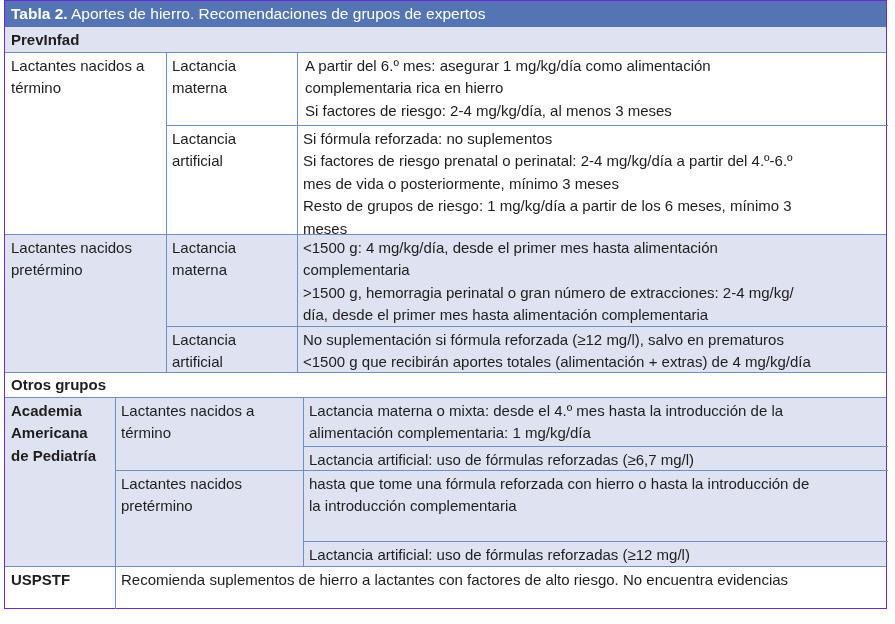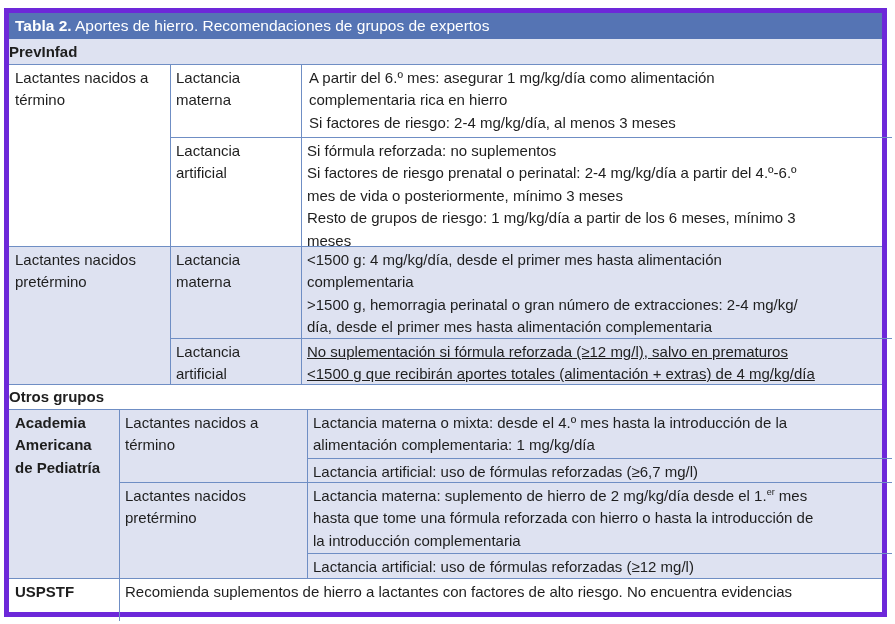--- a/index.html
+++ b/index.html
@@ -1,24 +1,24 @@
 <!DOCTYPE html>
 <html><head>
 <meta charset="utf-8">
 <style>
   html, body { margin: 0; padding: 0; background: #ffffff; }
   body { width: 895px; height: 624px; position: relative; overflow: hidden;
          font-family: "Liberation Sans", "DejaVu Sans", sans-serif; color: #1e1e1e; }
-  .tbl { position: absolute; left: 4px; top: 8px; width: 883px; height: 609px;
-         border: 5px solid #6d28d9; box-sizing: border-box; }
+  .tbl { position: absolute; left: 4px; top: 0; width: 883px; height: 609px;
+         border: 1px solid #6d28d9; box-sizing: border-box; }
   .title { position: absolute; left: 0; top: 0; width: 100%; height: 26px; background: #5574b4;
            color: #ffffff; font-size: 15.5px; line-height: 26px; padding-left: 6px; box-sizing: border-box; }
   .title b { font-weight: bold; }
   .sec { position: absolute; left: 0; width: 100%; box-sizing: border-box; font-weight: bold;
-         font-size: 15px; line-height: 23px; }
+         font-size: 15px; padding-left: 6px; line-height: 23px; }
   .cell { position: absolute; box-sizing: border-box; font-size: 15px; line-height: 22.4px; padding: 2px 6px; }
   .lav { background: #dee2f1; }
   .hl { position: absolute; height: 0; border-top: 1px solid #6f8ec4; }
   .vl { position: absolute; width: 0; border-left: 1px solid #6f8ec4; }
   .line { display: block; }
   sup { font-size: 9px; line-height: 0; }
   .bold { font-weight: bold; }
 </style>
 </head>
 <body>
@@ -70,21 +70,21 @@
     <span class="line">&lt;1500 g: 4 mg/kg/día, desde el primer mes hasta alimentación</span>
     <span class="line">complementaria</span>
     <span class="line">&gt;1500 g, hemorragia perinatal o gran número de extracciones: 2-4 mg/kg/</span>
     <span class="line">día, desde el primer mes hasta alimentación complementaria</span>
   </div>
   <div class="hl" style="left:161px;top:325px;width:722px;"></div>
   <div class="cell" style="left:161px;top:326px;width:131px;height:45px;">
     <span class="line">Lactancia</span>
     <span class="line">artificial</span>
   </div>
-  <div class="cell" style="left:292px;top:326px;width:589px;height:45px;text-decoration:underline;">
+  <div class="cell" style="left:292px;top:326px;width:589px;height:45px;">
     <span class="line">No suplementación si fórmula reforzada (≥12 mg/l), salvo en prematuros</span>
     <span class="line">&lt;1500 g que recibirán aportes totales (alimentación + extras) de 4 mg/kg/día</span>
   </div>
 
   <div class="vl" style="left:161px;top:52px;height:320px;"></div>
   <div class="vl" style="left:292px;top:52px;height:320px;"></div>
 
   <div class="hl" style="left:0;top:371px;width:100%;"></div>
 
   <div class="sec" style="top:372px;height:32px;line-height:24px;">Otros grupos</div>
@@ -108,21 +108,20 @@
   <div class="cell" style="left:298px;top:446px;width:583px;height:24px;">
     <span class="line">Lactancia artificial: uso de fórmulas reforzadas (≥6,7 mg/l)</span>
   </div>
   <div class="hl" style="left:110px;top:469px;width:773px;"></div>
 
   <div class="cell" style="left:110px;top:470px;width:188px;height:95px;">
     <span class="line">Lactantes nacidos</span>
     <span class="line">pretérmino</span>
   </div>
   <div class="cell" style="left:298px;top:470px;width:583px;height:70px;">
-    <span class="line"><span>Lactancia materna: suplemento de hierro de 2 mg/kg/día desde el 1.</span><sup>er</sup><span> mes</span></span>
     <span class="line">hasta que tome una fórmula reforzada con hierro o hasta la introducción de</span>
     <span class="line">la introducción complementaria</span>
   </div>
   <div class="hl" style="left:298px;top:540px;width:585px;"></div>
   <div class="cell" style="left:298px;top:541px;width:583px;height:24px;">
     <span class="line">Lactancia artificial: uso de fórmulas reforzadas (≥12 mg/l)</span>
   </div>
 
   <div class="vl" style="left:110px;top:397px;height:168px;"></div>
   <div class="vl" style="left:298px;top:397px;height:168px;"></div>

